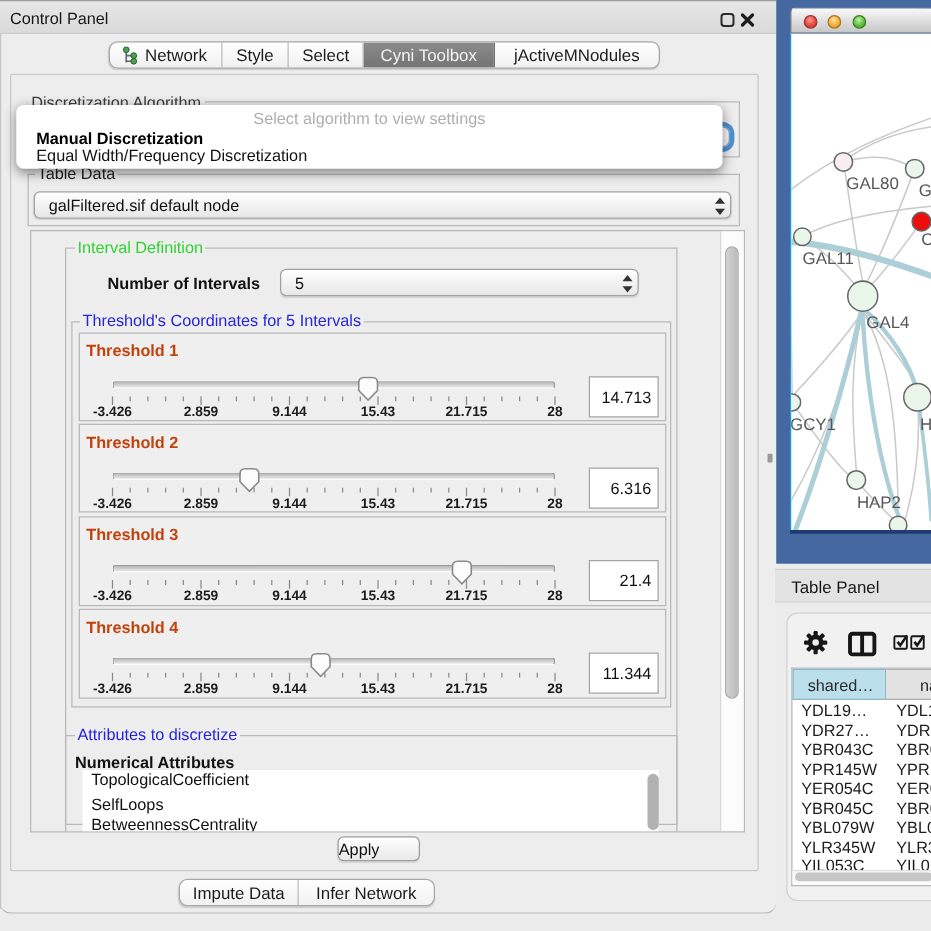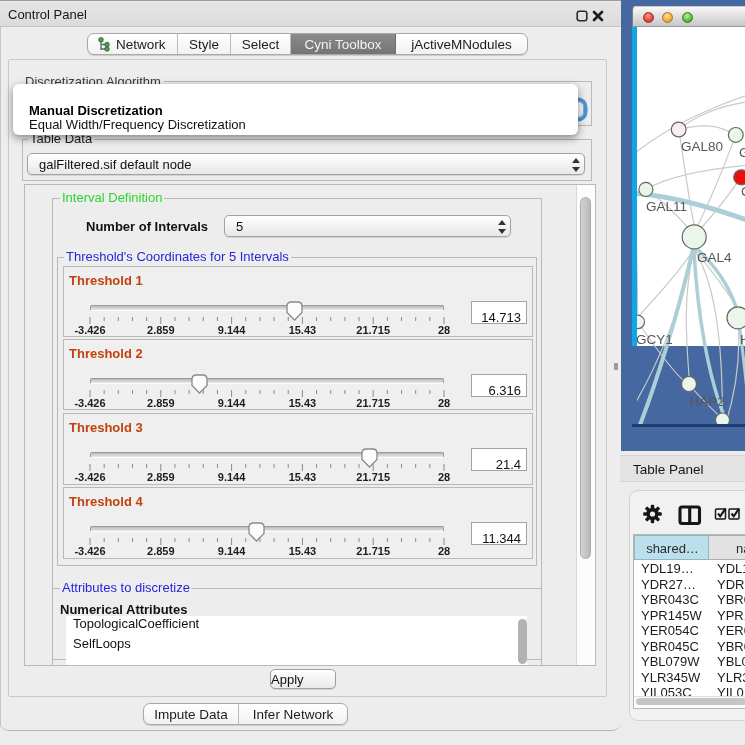--- a/index.html
+++ b/index.html
@@ -46,21 +46,21 @@
 .arrows .dn { position:absolute; left:0; bottom:1px; width:0; height:0;
   border-left:4.5px solid transparent; border-right:4.5px solid transparent;
   border-top:5px solid #333; }
 
 
 .tpanel { border:1px solid #b9b9b9; background:#efefef; }
 .tpanel .lbl { position:absolute; left:5px; top:6px; font-size:13px; font-weight:bold; color:#c2410c; }
 .track { position:absolute; left:26px; top:38px; width:354px; height:6px;
   border:1px solid #9a9a9a; border-bottom-color:#fdfdfd; border-radius:2px;
   background:linear-gradient(#b9b9b9,#e9e9e9); }
-.vbox { position:absolute; left:407px; top:34px; width:56px; height:23px;
+.vbox { position:absolute; left:407px; top:34px; width:56px; height:33px;
   background:#fff; border:1px solid #a2a2a2; font-size:13px; color:#111;
   text-align:right; padding:8px 5px 0 0; }
 .ticks { position:absolute; left:0; top:50px; }
 .tlabels { position:absolute; left:0; top:57px; width:100%; height:12px; }
 .tlabels span { position:absolute; font-size:11px; font-weight:bold; color:#1d1d1d;
   transform:translateX(-50%); white-space:nowrap; }
 .thumb { position:absolute; top:34px; }
 
 
 #attrlist { background:#fff; }
@@ -80,22 +80,22 @@
 #overlay .m1 { position:absolute; left:16px; top:19px; font-size:13px; font-weight:bold; color:#000; }
 #overlay .m2 { position:absolute; left:16px; top:33px; font-size:13px; color:#111; }
 
 
 #desk { left:621px; top:0; width:124px; height:451px; background:#44689f; }
 #netwin { position:absolute; left:11px; top:6px; width:113px; height:421px; }
 #nettitle { position:absolute; left:0; top:0; width:113px; height:21px;
   background:linear-gradient(#f8f8f8,#c7c7c7); border-bottom:1px solid #989898;
   border-radius:4px 0 0 0; border-left:1px solid #7d7d7d; border-top:1px solid #cfcfcf;}
 .tl { position:absolute; top:5px; width:11px; height:11px; border-radius:50%; }
-#netbody { position:absolute; left:0; top:21px; width:113px; height:319px; background:#fff;
-  border-left:5px solid #0ea5e9; }
+#netbody { position:absolute; left:0; top:21px; width:113px; height:397px; background:#fff;
+  border-left:1px solid #0ea5e9; }
 #netbot { position:absolute; left:0; top:418px; width:113px; height:3px; background:#1e3b72; }
 
 
 #tp-title { left:620px; top:455px; width:125px; height:27px; background:#e3e3e3;
   border-top:1px solid #d2d2d2; border-bottom:1px solid #d6d6d6; }
 #tp-title .t { position:absolute; left:13px; top:6px; font-size:13.5px; color:#161616; }
 #tp-box { left:629px; top:490px; width:130px; height:231px; background:#f1f1f1;
   border:1px solid #d2d2d2; border-radius:9px 0 0 9px; }
 #tbl { left:633px; top:534px; width:112px; height:175px; background:#fff; border:1px solid #b5b5b5; border-right:none;}
 .hdr { position:absolute; top:0; height:25px; font-size:13px; color:#2a2a2a; text-align:center; line-height:25px; }
@@ -346,33 +346,35 @@
           </div>
         <div class="vbox">11.344</div>
       </div>
 
       <div class="abs group" style="left:27px;top:403px;width:490px;height:90px;"></div>
       <div class="gtitle abs" style="left:35px;top:396px;color:#2525dd;background:#eeeeee;">Attributes to discretize</div>
       <div class="abs" style="left:35px;top:417px;font-size:13px;font-weight:bold;color:#111;">Numerical Attributes</div>
       <div id="attrlist" class="abs" style="left:41px;top:431px;width:451px;height:51px;">
         <div>TopologicalCoefficient</div>
         <div style="margin-top:4px;">SelfLoops</div>
+        <div>BetweennessCentrality</div>
       </div>
       <div class="abs" style="left:492px;top:431px;width:10px;height:51px;background:#fff;"></div>
       <div class="abs" style="left:492.5px;top:434px;width:9px;height:45px;border-radius:5px;background:#b2b2b2;"></div>
     </div>
 
     <div class="btn abs" style="left:270px;top:669px;width:66px;height:20px;line-height:19px;">Apply</div>
 
     <div class="seg abs" style="left:143px;top:703px;">
       <div class="s" style="width:95px">Impute Data</div>
       <div class="s" style="width:108px">Infer Network</div>
     </div>
 
     <div id="overlay" class="abs">
+      <div class="hint">Select algorithm to view settings</div>
       <div class="m1">Manual Discretization</div>
       <div class="m2">Equal Width/Frequency Discretization</div>
     </div>
   </div>
 
   <div class="abs" style="left:614px;top:363px;width:4px;height:7px;background:#9a9a9a;border-radius:1px;"></div>
 
   <div id="desk" class="abs">
     <div id="netwin">
       <div id="nettitle">

